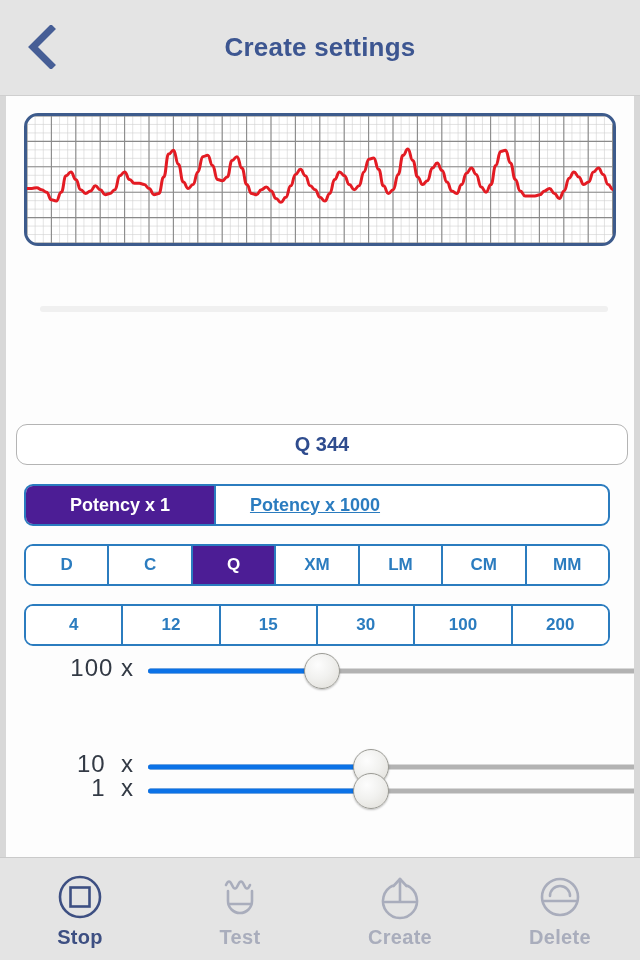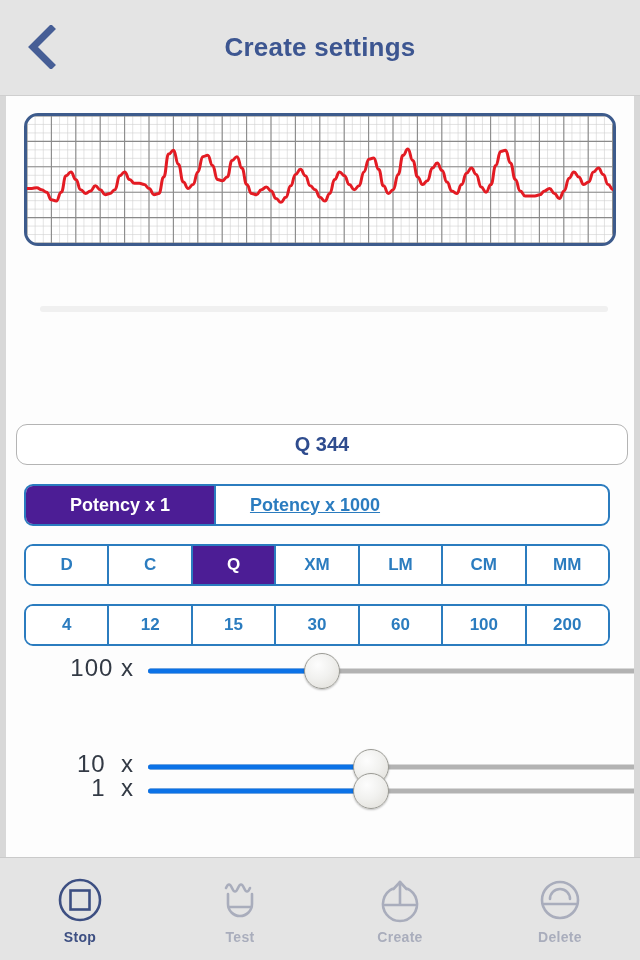--- a/index.html
+++ b/index.html
@@ -211,21 +211,21 @@
     display: flex;
     flex-direction: column;
     align-items: center;
     justify-content: center;
     gap: 6px;
     cursor: pointer;
     padding-top: 4px;
   }
   .tab .tab-icon { display: flex; align-items: center; justify-content: center; height: 46px; }
   .tab .tab-label {
-    font-size: 14px;
+    font-size: 20px;
     font-weight: bold;
     letter-spacing: 0.3px;
   }
   .tab.active .tab-label { color: #3d4f82; }
   .tab.inactive .tab-label { color: #a9adbc; }
 </style>
 </head>
 <body>
 
 <div id="app">
@@ -391,21 +391,20 @@
       <div class="seg-item">LM</div>
       <div class="seg-item">CM</div>
       <div class="seg-item">MM</div>
     </div>
 
     <div class="seg seg-row3">
       <div class="seg-item">4</div>
       <div class="seg-item">12</div>
       <div class="seg-item">15</div>
       <div class="seg-item">30</div>
-      <div class="seg-item">60</div>
       <div class="seg-item">100</div>
       <div class="seg-item">200</div>
     </div>
 
     <div class="slider-row r1">
       <div class="slider-label">100 x</div>
       <div class="slider-body">
         <div class="slider-track"></div>
         <div class="slider-fill" style="width: 35%;"></div>
         <div class="slider-thumb" style="left: 35%;"></div>

